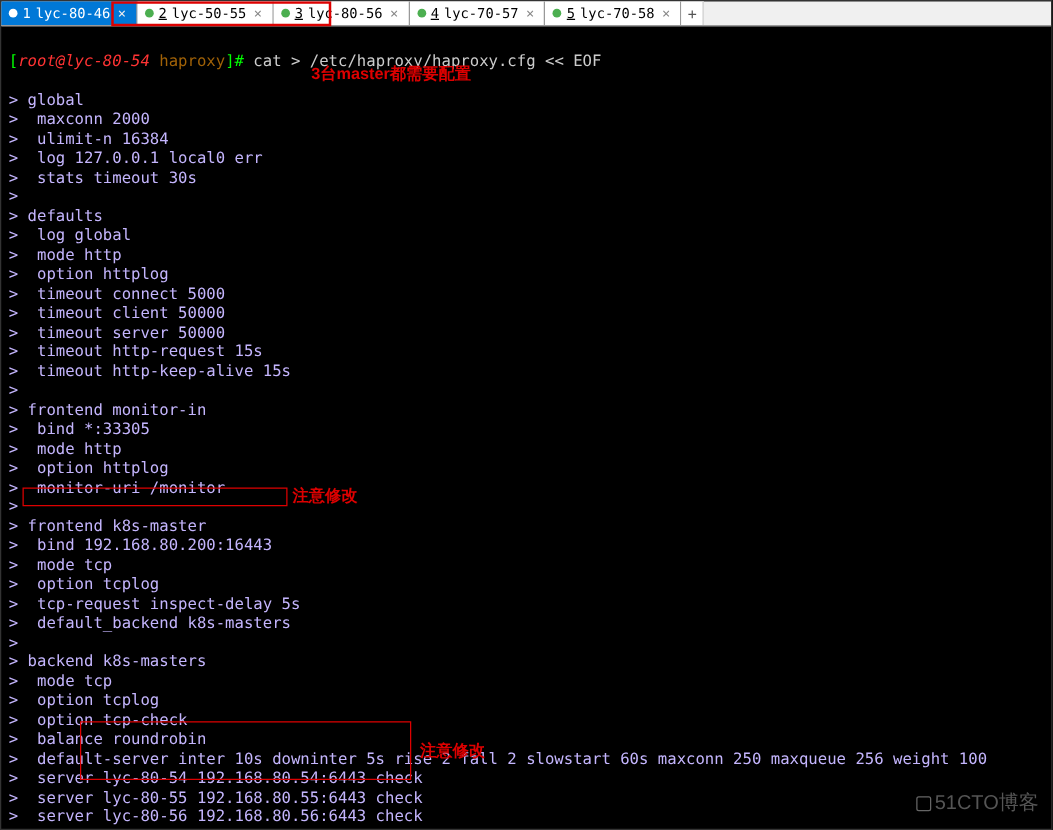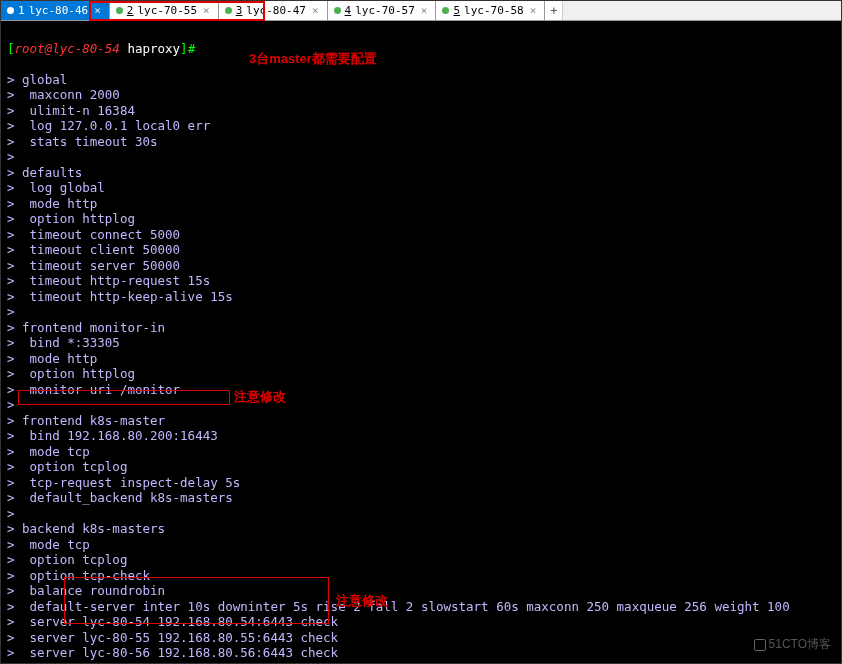--- a/index.html
+++ b/index.html
@@ -74,41 +74,41 @@
       padding: 4px 6px;
       font-size: 12.5px;
       line-height: 15.5px;
       color: #0f0;
       white-space: pre;
       position: relative;
     }
     .line { display: flex; }
     .prompt-bracket { color: #0f0; }
     .prompt-user { color: #f33; font-style: italic; }
-    .prompt-path { color: #ffffff; }
+    .prompt-path { color: #a16207; }
     .cmd { color: #ccc; }
     .txt { color: #c4b5fd; }
     .annotation {
       position: absolute;
       color: #d00;
       font-weight: bold;
       font-size: 13px;
       font-family: sans-serif;
     }
     .red-rect {
       position: absolute;
       border: 1.5px solid #d00;
       pointer-events: none;
     }
     .watermark {
       position: absolute;
       right: 10px;
       bottom: 10px;
       color: #555;
-      font-size: 12px;
+      font-size: 16px;
       font-family: sans-serif;
       display: flex;
       align-items: center;
       gap: 3px;
     }
     .watermark-icon {
       width: 12px;
       height: 12px;
       border: 1px solid #666;
       border-radius: 2px;
@@ -120,47 +120,47 @@
 <div class="tab-bar">
   <div class="tab active">
     <span class="tab-dot"></span>
     <span>1</span>
     <span>lyc-80-46</span>
     <span class="tab-close">×</span>
   </div>
   <div class="tab">
     <span class="tab-dot"></span>
     <span style="text-decoration:underline">2</span>
-    <span>lyc-70-55</span>
+    <span>lyc-50-55</span>
     <span class="tab-close">×</span>
   </div>
   <div class="tab">
     <span class="tab-dot"></span>
     <span style="text-decoration:underline">3</span>
-    <span>lyc-80-47</span>
+    <span>lyc-80-56</span>
     <span class="tab-close">×</span>
   </div>
   <div class="tab">
     <span class="tab-dot"></span>
     <span style="text-decoration:underline">4</span>
     <span>lyc-70-57</span>
     <span class="tab-close">×</span>
   </div>
   <div class="tab">
     <span class="tab-dot"></span>
     <span style="text-decoration:underline">5</span>
     <span>lyc-70-58</span>
     <span class="tab-close">×</span>
   </div>
   <div class="tab-add">+</div>
   <div class="red-box-tabs"></div>
 </div>
 
 <div class="terminal">
-<div class="line"><span class="prompt-bracket">[</span><span class="prompt-user">root@lyc-80-54</span><span class="prompt-path"> haproxy</span><span class="prompt-bracket">]# </span></div>
+<div class="line"><span class="prompt-bracket">[</span><span class="prompt-user">root@lyc-80-54</span><span class="prompt-path"> haproxy</span><span class="prompt-bracket">]# </span><span class="cmd">cat &gt; /etc/haproxy/haproxy.cfg &lt;&lt; EOF</span></div>
 <div id="body-lines"><div class="line"><span class="txt">&gt; global</span></div><div class="line"><span class="txt">&gt;  maxconn 2000</span></div><div class="line"><span class="txt">&gt;  ulimit-n 16384</span></div><div class="line"><span class="txt">&gt;  log 127.0.0.1 local0 err</span></div><div class="line"><span class="txt">&gt;  stats timeout 30s</span></div><div class="line"><span class="txt">&gt;</span></div><div class="line"><span class="txt">&gt; defaults</span></div><div class="line"><span class="txt">&gt;  log global</span></div><div class="line"><span class="txt">&gt;  mode http</span></div><div class="line"><span class="txt">&gt;  option httplog</span></div><div class="line"><span class="txt">&gt;  timeout connect 5000</span></div><div class="line"><span class="txt">&gt;  timeout client 50000</span></div><div class="line"><span class="txt">&gt;  timeout server 50000</span></div><div class="line"><span class="txt">&gt;  timeout http-request 15s</span></div><div class="line"><span class="txt">&gt;  timeout http-keep-alive 15s</span></div><div class="line"><span class="txt">&gt;</span></div><div class="line"><span class="txt">&gt; frontend monitor-in</span></div><div class="line"><span class="txt">&gt;  bind *:33305</span></div><div class="line"><span class="txt">&gt;  mode http</span></div><div class="line"><span class="txt">&gt;  option httplog</span></div><div class="line"><span class="txt">&gt;  monitor-uri /monitor</span></div><div class="line"><span class="txt">&gt;</span></div><div class="line"><span class="txt">&gt; frontend k8s-master</span></div><div class="line"><span class="txt">&gt;  bind 192.168.80.200:16443</span></div><div class="line"><span class="txt">&gt;  mode tcp</span></div><div class="line"><span class="txt">&gt;  option tcplog</span></div><div class="line"><span class="txt">&gt;  tcp-request inspect-delay 5s</span></div><div class="line"><span class="txt">&gt;  default_backend k8s-masters</span></div><div class="line"><span class="txt">&gt;</span></div><div class="line"><span class="txt">&gt; backend k8s-masters</span></div><div class="line"><span class="txt">&gt;  mode tcp</span></div><div class="line"><span class="txt">&gt;  option tcplog</span></div><div class="line"><span class="txt">&gt;  option tcp-check</span></div><div class="line"><span class="txt">&gt;  balance roundrobin</span></div><div class="line"><span class="txt">&gt;  default-server inter 10s downinter 5s rise 2 fall 2 slowstart 60s maxconn 250 maxqueue 256 weight 100</span></div><div class="line"><span class="txt">&gt;  server lyc-80-54 192.168.80.54:6443 check</span></div><div class="line"><span class="txt">&gt;  server lyc-80-55 192.168.80.55:6443 check</span></div><div class="line"><span class="txt">&gt;  server lyc-80-56 192.168.80.56:6443 check</span></div><div class="line"><span class="txt">&gt; EOF</span></div></div>
 
 
 <div class="annotation" style="top:30px; left:248px;">3台master都需要配置</div>
 <div class="annotation" style="top:368px; left:233px;">注意修改</div>
 <div class="annotation" style="top:572px; left:335px;">注意修改</div>
 
 <div class="red-rect" style="top:369px; left:17px; width:212px; height:15px;"></div>
 <div class="red-rect" style="top:556px; left:63px; width:265px; height:47px;"></div>
 </div>

